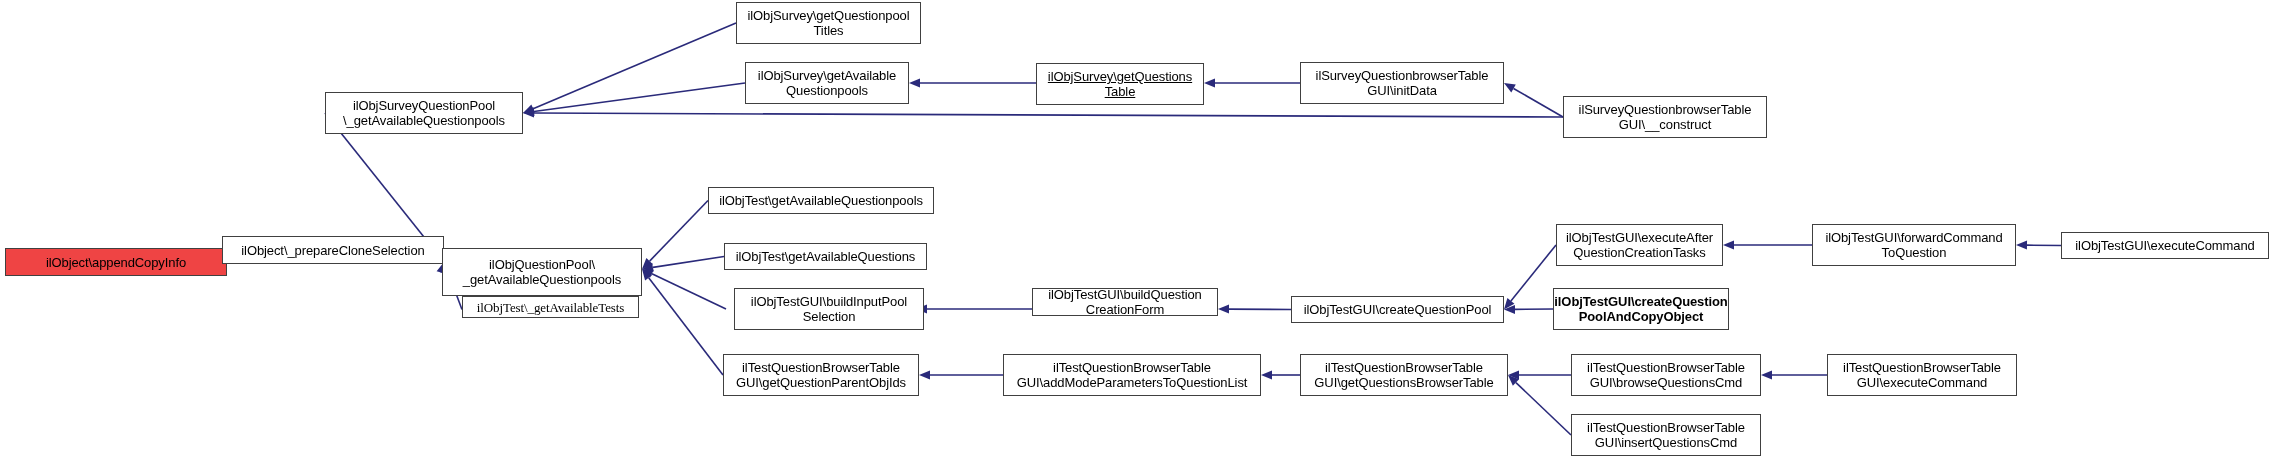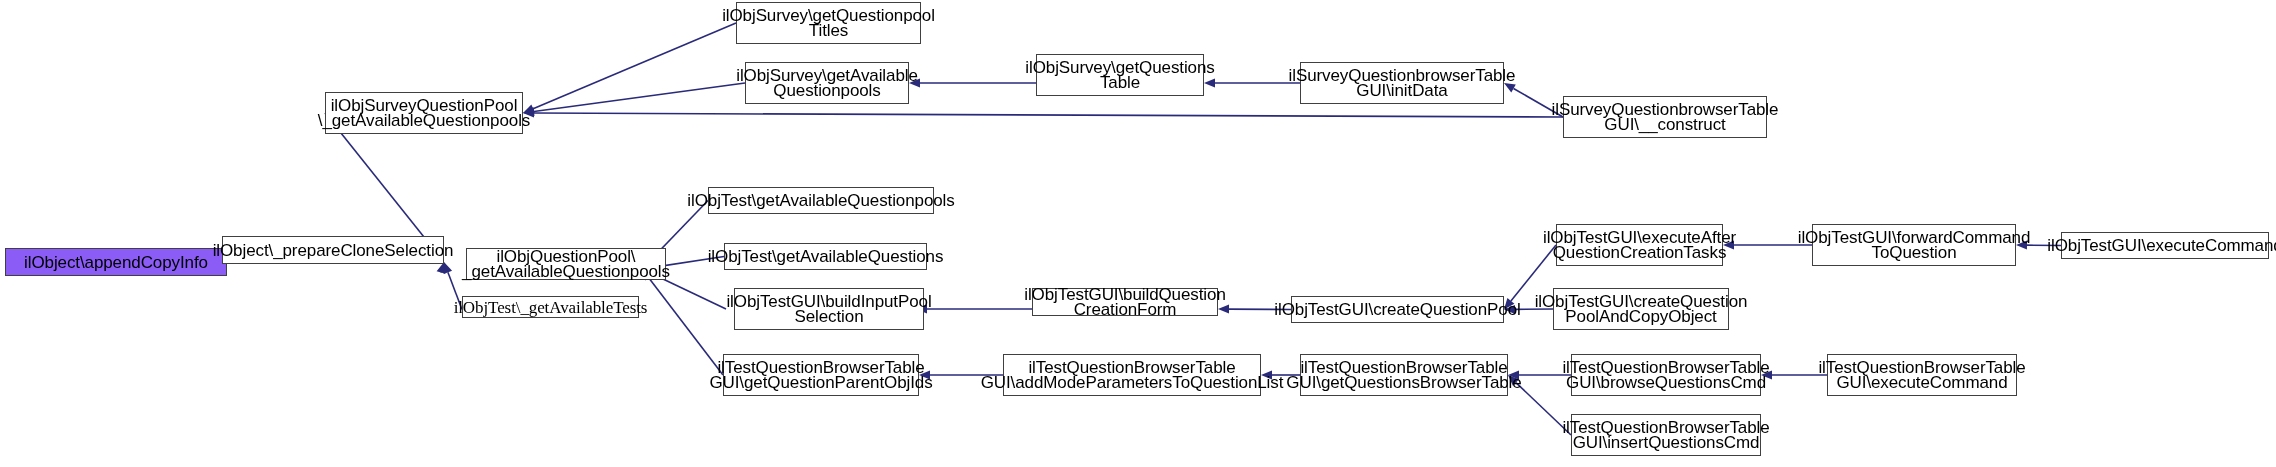--- a/index.html
+++ b/index.html
@@ -26,29 +26,29 @@
   .node {
     position: absolute;
     box-sizing: border-box;
     display: flex;
     align-items: center;
     justify-content: center;
     text-align: center;
     background: #ffffff;
     border: 1px solid #404040;
     color: #000000;
-    font-size: 17px;
+    font-size: 13px;
     line-height: 15px;
     letter-spacing: -0.1px;
     white-space: pre-line;
     padding: 0 3px;
     z-index: 2;
   }
   .node.root {
-    background: #8b5cf6;
+    background: #ef4444;
     border: 1px solid #404040;
   }
 </style>
 </head>
 <body>
 
 <div id="graph">
   <svg id="edges" xmlns="http://www.w3.org/2000/svg">
       <line x1="222" y1="262" x2="216" y2="262" stroke="#2a2a7a" stroke-width="1.6"></line>
       <polygon points="227,262 216,266.5 216,257.5" fill="#2a2a7a"></polygon>
@@ -98,43 +98,43 @@
       <polygon points="1508,375 1519,370.5 1519,379.5" fill="#2a2a7a"></polygon>
       <line x1="1571" y1="435" x2="1515.9655172413793" y2="382.58620689655174" stroke="#2a2a7a" stroke-width="1.6"></line>
       <polygon points="1508,375 1519.0689655172414,379.32758620689657 1512.8620689655172,385.8448275862069" fill="#2a2a7a"></polygon>
       <line x1="1827" y1="375" x2="1772" y2="375" stroke="#2a2a7a" stroke-width="1.6"></line>
       <polygon points="1761,375 1772,370.5 1772,379.5" fill="#2a2a7a"></polygon>
     </svg>
 <div class="node root" style="left: 5px; top: 248px; width: 222px; height: 28px;">ilObject\appendCopyInfo</div>
     <div class="node" style="left: 222px; top: 236px; width: 222px; height: 28px;">ilObject\_prepareCloneSelection</div>
     <div class="node" style="left: 325px; top: 92px; width: 198px; height: 42px;">ilObjSurveyQuestionPool
 \_getAvailableQuestionpools</div>
-    <div class="node" style="left: 442px; top: 248px; width: 200px; height: 32px; margin-left: 24px;">ilObjQuestionPool\
+    <div class="node" style="left: 442px; top: 248px; width: 200px; height: 48px;">ilObjQuestionPool\
 _getAvailableQuestionpools</div>
     <div class="node" style="left: 462px; top: 296px; width: 177px; height: 22px; font-family: Liberation Serif, serif;">ilObjTest\_getAvailableTests</div>
     <div class="node" style="left: 736px; top: 2px; width: 185px; height: 42px;">ilObjSurvey\getQuestionpool
 Titles</div>
     <div class="node" style="left: 745px; top: 62px; width: 164px; height: 42px;">ilObjSurvey\getAvailable
 Questionpools</div>
-    <div class="node" style="left: 1036px; top: 54px; width: 168px; height: 42px;">ilObjSurvey\getQuestions
+    <div class="node" style="left: 1036px; top: 63px; width: 168px; height: 42px; text-decoration: underline;">ilObjSurvey\getQuestions
 Table</div>
     <div class="node" style="left: 1300px; top: 62px; width: 204px; height: 42px;">ilSurveyQuestionbrowserTable
 GUI\initData</div>
     <div class="node" style="left: 1563px; top: 96px; width: 204px; height: 42px;">ilSurveyQuestionbrowserTable
 GUI\__construct</div>
     <div class="node" style="left: 708px; top: 187px; width: 226px; height: 27px;">ilObjTest\getAvailableQuestionpools</div>
     <div class="node" style="left: 724px; top: 243px; width: 203px; height: 27px;">ilObjTest\getAvailableQuestions</div>
     <div class="node" style="left: 726px; top: 288px; width: 190px; height: 42px; margin-left: 8px;">ilObjTestGUI\buildInputPool
 Selection</div>
     <div class="node" style="left: 1032px; top: 288px; width: 186px; height: 28px;">ilObjTestGUI\buildQuestion
 CreationForm</div>
     <div class="node" style="left: 1291px; top: 296px; width: 213px; height: 27px;">ilObjTestGUI\createQuestionPool</div>
     <div class="node" style="left: 1556px; top: 224px; width: 167px; height: 42px;">ilObjTestGUI\executeAfter
 QuestionCreationTasks</div>
-    <div class="node" style="left: 1553px; top: 288px; width: 176px; height: 42px;">ilObjTestGUI\createQuestion
+    <div class="node" style="left: 1553px; top: 288px; width: 176px; height: 42px; font-weight: bold;">ilObjTestGUI\createQuestion
 PoolAndCopyObject</div>
     <div class="node" style="left: 1812px; top: 224px; width: 204px; height: 42px;">ilObjTestGUI\forwardCommand
 ToQuestion</div>
     <div class="node" style="left: 2061px; top: 232px; width: 208px; height: 27px;">ilObjTestGUI\executeCommand</div>
     <div class="node" style="left: 723px; top: 354px; width: 196px; height: 42px;">ilTestQuestionBrowserTable
 GUI\getQuestionParentObjIds</div>
     <div class="node" style="left: 1003px; top: 354px; width: 258px; height: 42px;">ilTestQuestionBrowserTable
 GUI\addModeParametersToQuestionList</div>
     <div class="node" style="left: 1300px; top: 354px; width: 208px; height: 42px;">ilTestQuestionBrowserTable
 GUI\getQuestionsBrowserTable</div>

